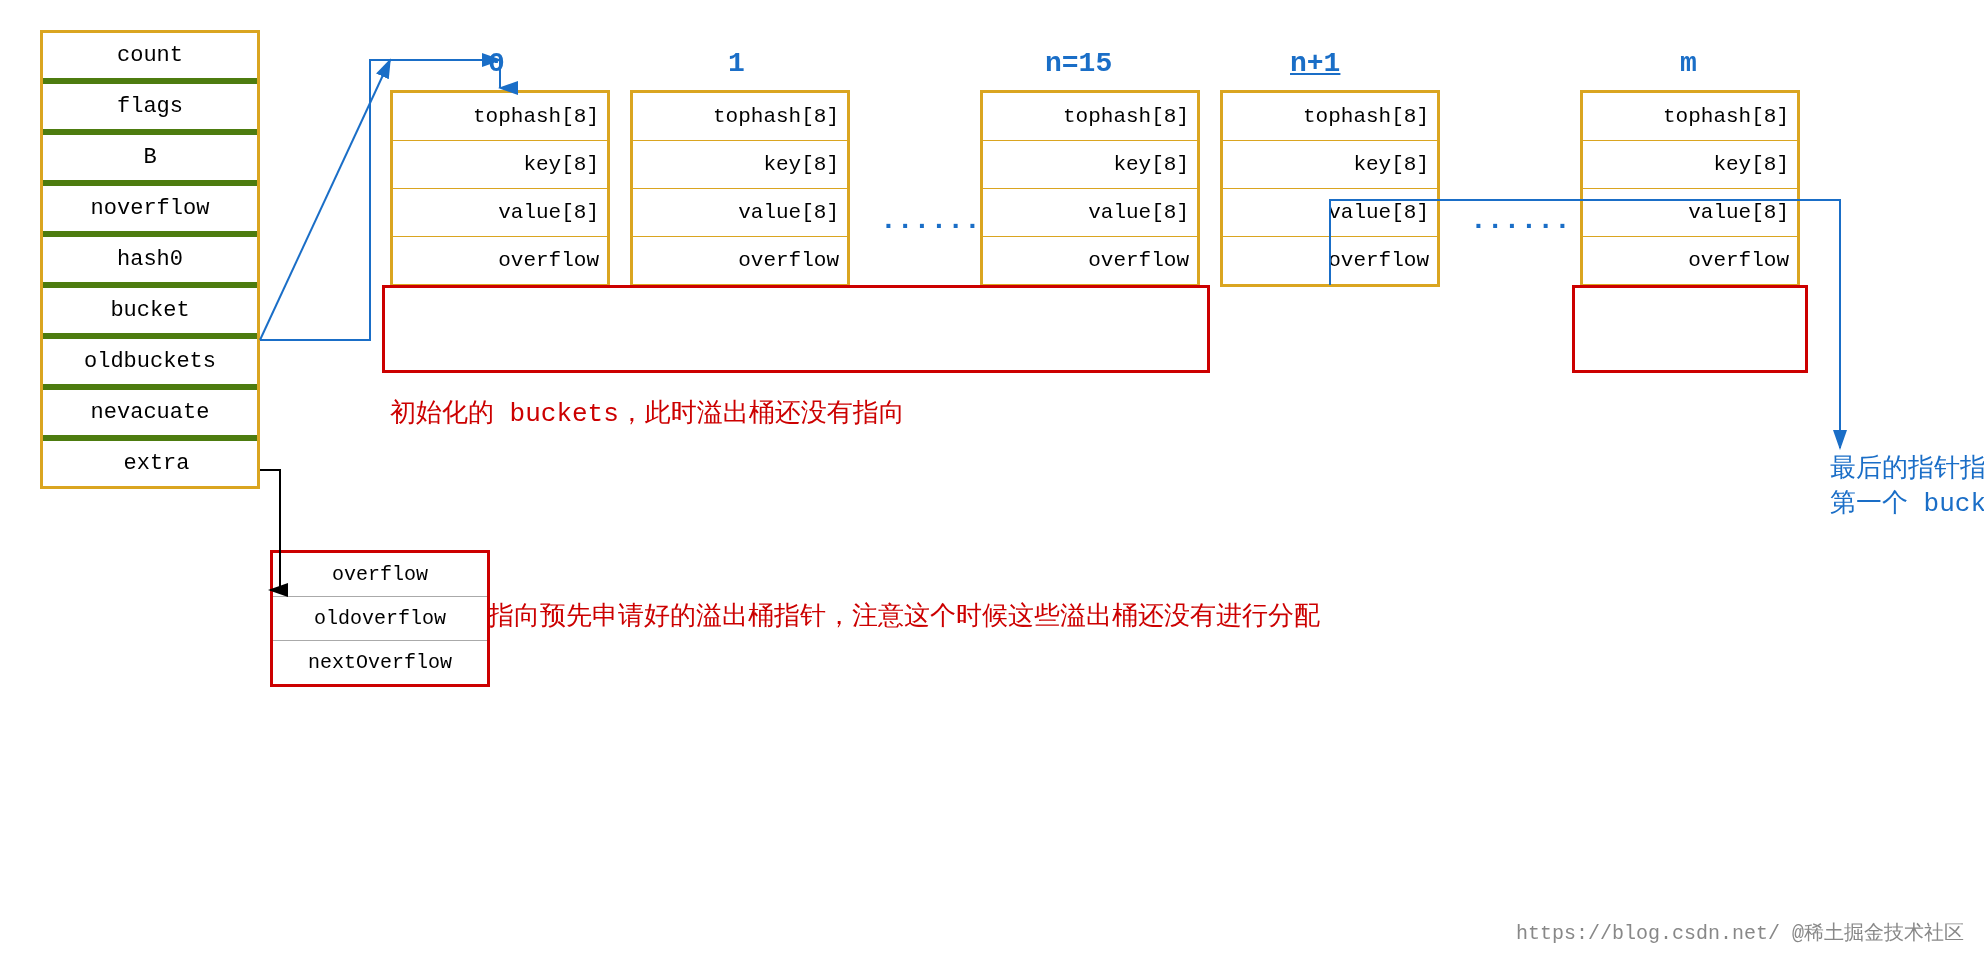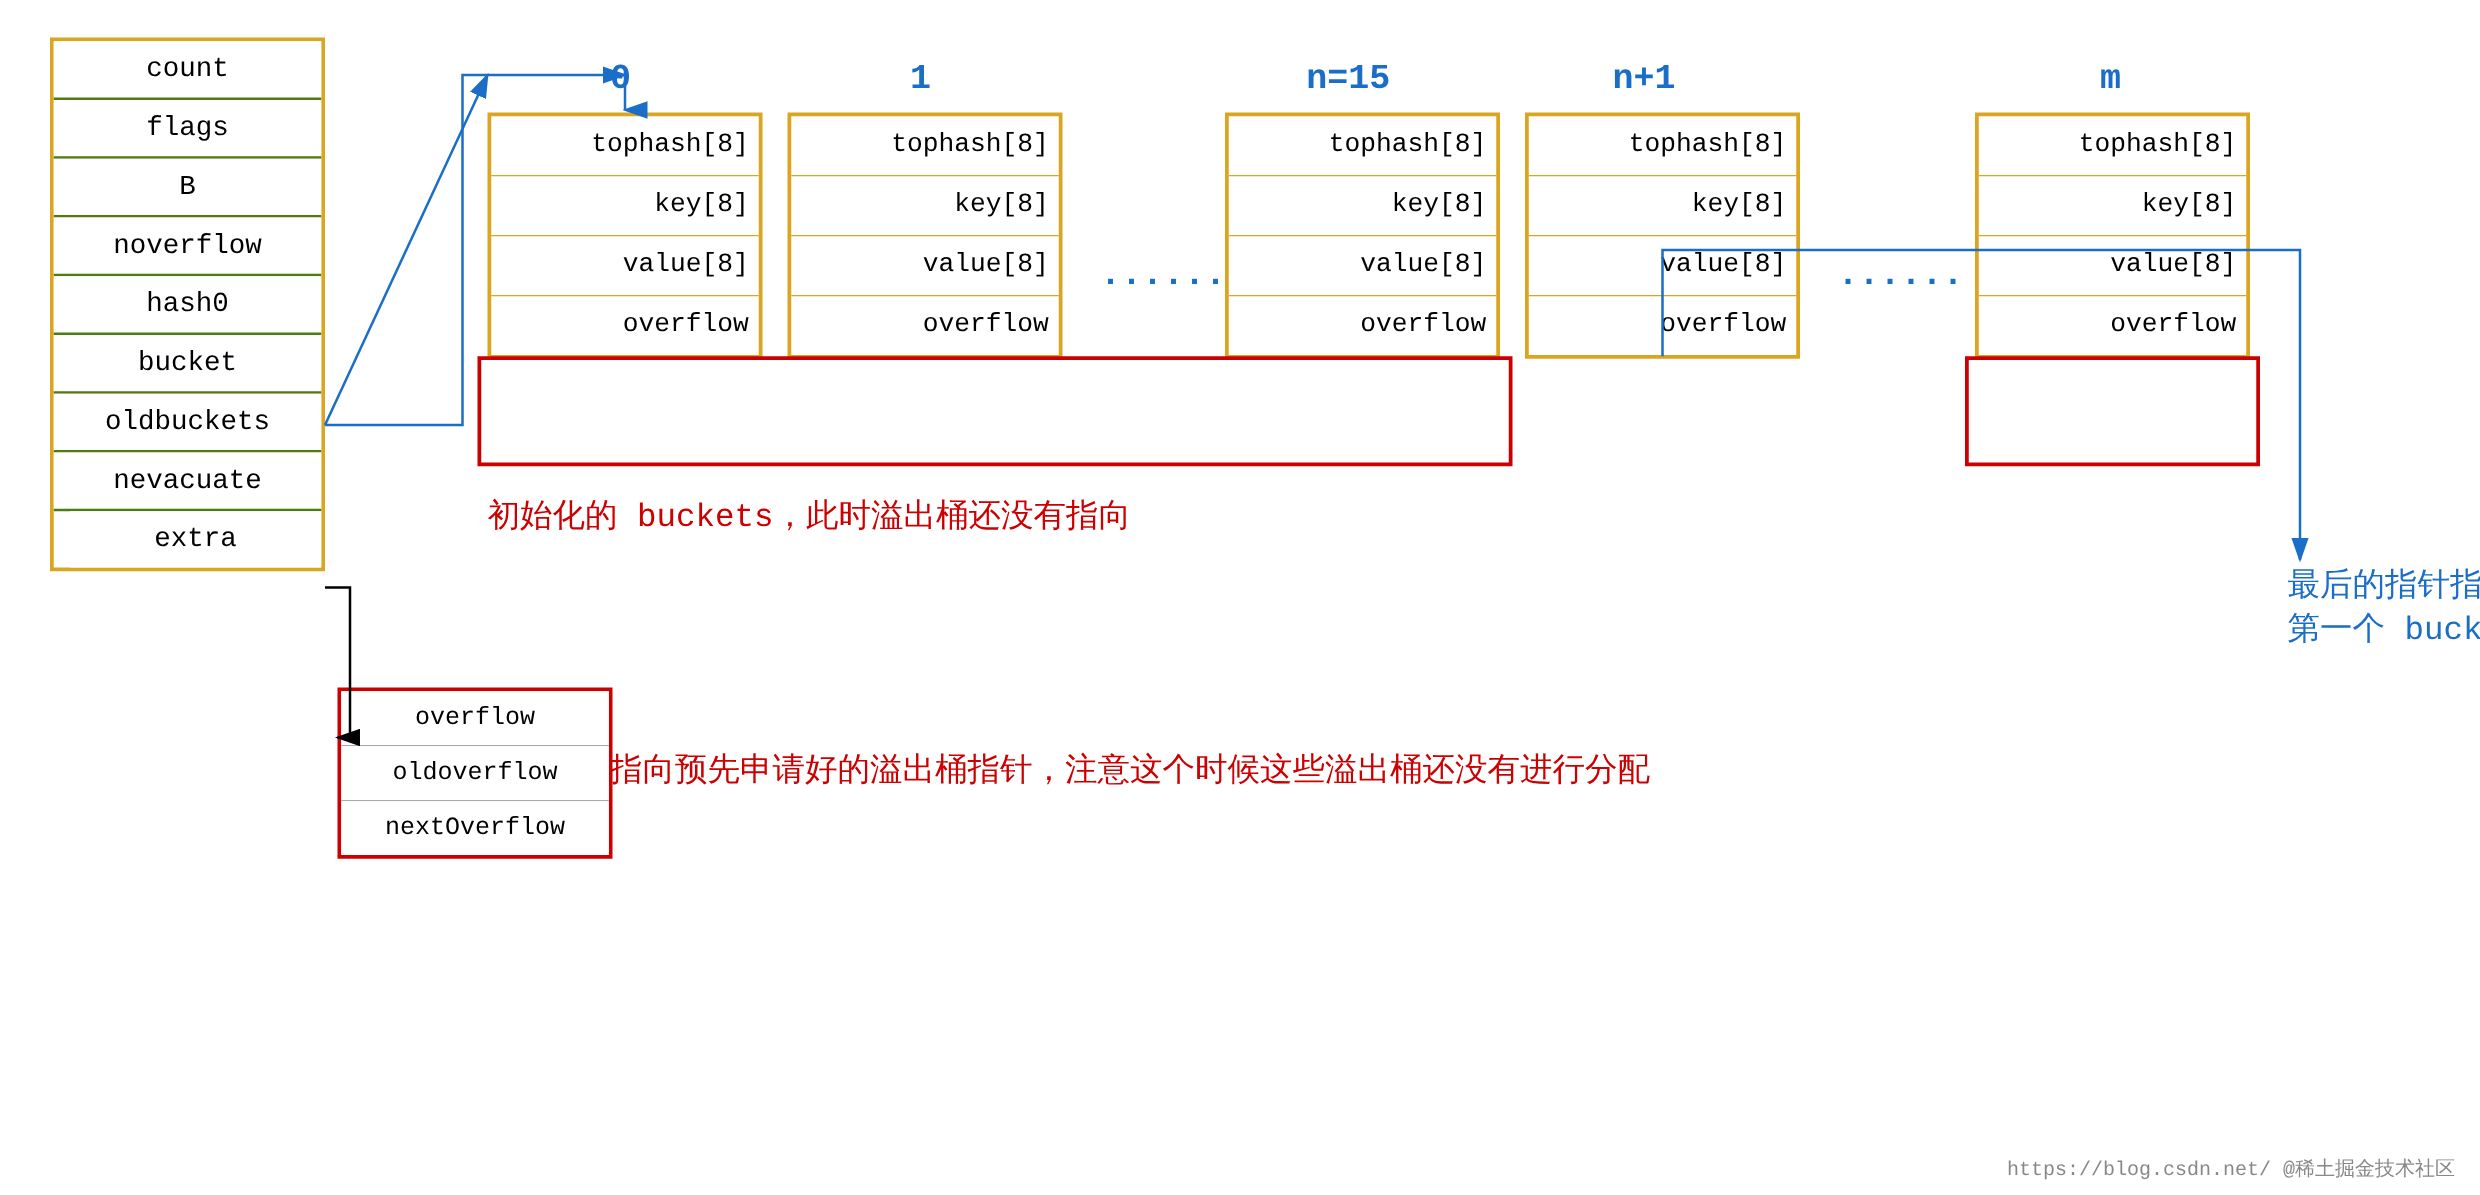--- a/index.html
+++ b/index.html
@@ -23,21 +23,21 @@
     .struct-box {
       position: absolute;
       left: 40px;
       top: 30px;
       border: 3px solid #DAA520;
       background: #fff;
       width: 220px;
     }
 
     .struct-row {
-      border-bottom: 2px solid #4d7c0f;
+      border-bottom: 6px solid #4d7c0f;
       padding: 10px 8px;
       text-align: center;
       font-size: 22px;
       color: #000;
       background: #fff;
     }
     .struct-row:last-child { border-bottom: none; margin-left: 13px; }
 
     
     .extra-struct-box {
@@ -110,21 +110,21 @@
     .annotation-blue {
       position: absolute;
       font-size: 26px;
       color: #1a6ec7;
     }
 
     .watermark {
       position: absolute;
       bottom: 10px;
       right: 20px;
-      font-size: 16px;
+      font-size: 20px;
       color: #888;
     }
 
     
     .arrows-svg {
       position: absolute;
       top: 0;
       left: 0;
       width: 1984px;
       height: 956px;
@@ -189,21 +189,21 @@
   <div class="bucket-outer" style="left:1580px; top:90px; width:220px;">
     <div class="bucket-row">tophash[8]</div>
     <div class="bucket-row">key[8]</div>
     <div class="bucket-row">value[8]</div>
     <div class="bucket-row overflow-row">overflow</div>
   </div>
 
   <div class="bucket-label" style="left:488px; top:48px;">0</div>
   <div class="bucket-label" style="left:728px; top:48px;">1</div>
   <div class="bucket-label" style="left:1045px; top:48px;">n=15</div>
-  <div class="bucket-label" style="left:1290px; top:48px;">n+1</div>
+  <div class="bucket-label" style="left:1290px; top:48px;text-decoration:underline;">n+1</div>
   <div class="bucket-label" style="left:1680px; top:48px;">m</div>
 
   <div class="overflow-group-red" style="left:382px; top:285px; width:828px; height:88px;"></div>
 
   <div class="overflow-group-red" style="left:1572px; top:285px; width:236px; height:88px;"></div>
 
   <div class="annotation" style="left:390px; top:395px;">
     <span>初始化的 buckets，此时溢出桶还没有指向</span>
   </div>
 

